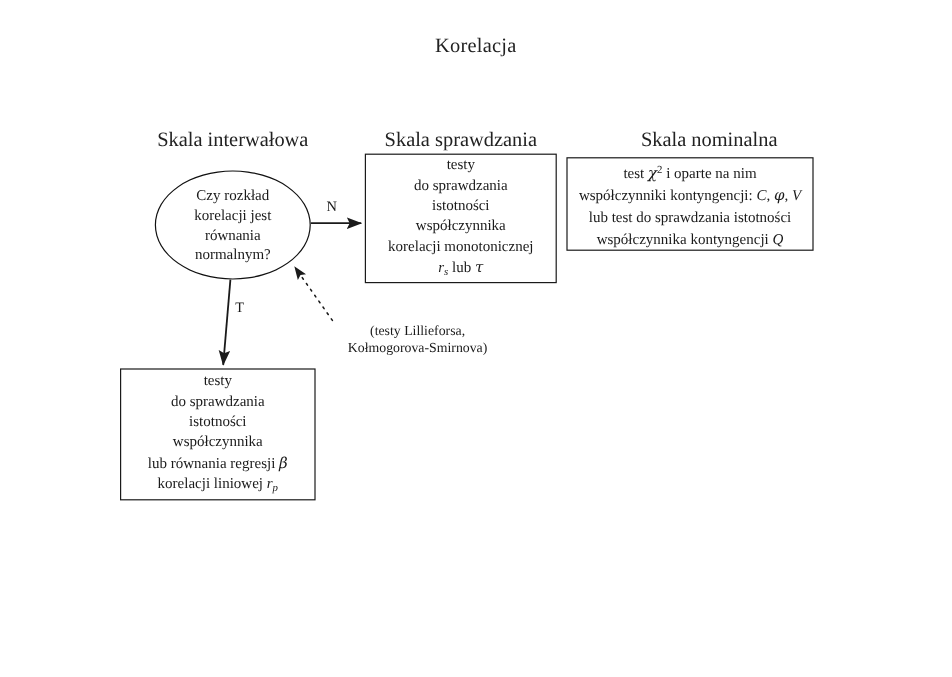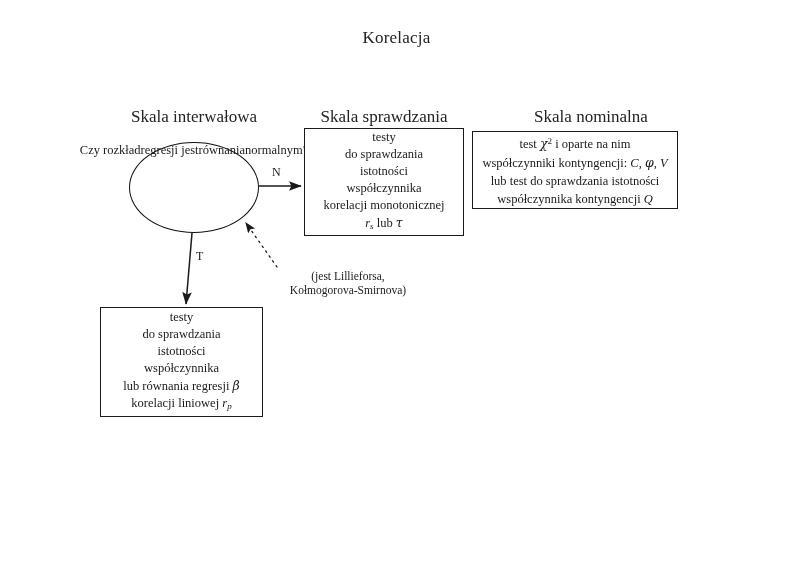--- a/index.html
+++ b/index.html
@@ -79,21 +79,21 @@
     background: #ffffff;
     box-sizing: border-box;
   }
   .ellipse-text {
     position: absolute;
     left: 129px;
     top: 142px;
     width: 130px;
     height: 91px;
     display: flex;
-    flex-direction: row;
+    flex-direction: column;
     justify-content: center;
   }
   .ellipse-text .line { line-height: 16.5px; }
 
   .edge-label {
     position: absolute;
     font-size: 12px;
     color: #1a1a1a;
   }
   #label-n { left: 272px; top: 165px; }
@@ -139,30 +139,30 @@
 
   <div class="page-title">Korelacja</div>
 
   <div class="col-header" id="header-interval">Skala interwałowa</div>
   <div class="col-header" id="header-ordinal">Skala sprawdzania</div>
   <div class="col-header" id="header-nominal">Skala nominalna</div>
 
   <div class="ellipse-shape"></div>
   <div class="ellipse-text">
     <div class="line">Czy rozkład</div>
-    <div class="line">regresji jest</div>
+    <div class="line">korelacji jest</div>
     <div class="line">równania</div>
     <div class="line">normalnym?</div>
   </div>
 
   <div class="edge-label" id="label-n">N</div>
   <div class="edge-label" id="label-t">T</div>
 
   <div class="annotation">
-    <div>(jest Lillieforsa,</div>
+    <div>(testy Lillieforsa,</div>
     <div>Kołmogorova-Smirnova)</div>
   </div>
 
   <div class="node-box" id="box-ordinal">
     <div class="line">testy</div>
     <div class="line">do sprawdzania</div>
     <div class="line">istotności</div>
     <div class="line">współczynnika</div>
     <div class="line">korelacji monotonicznej</div>
     <div class="line">

